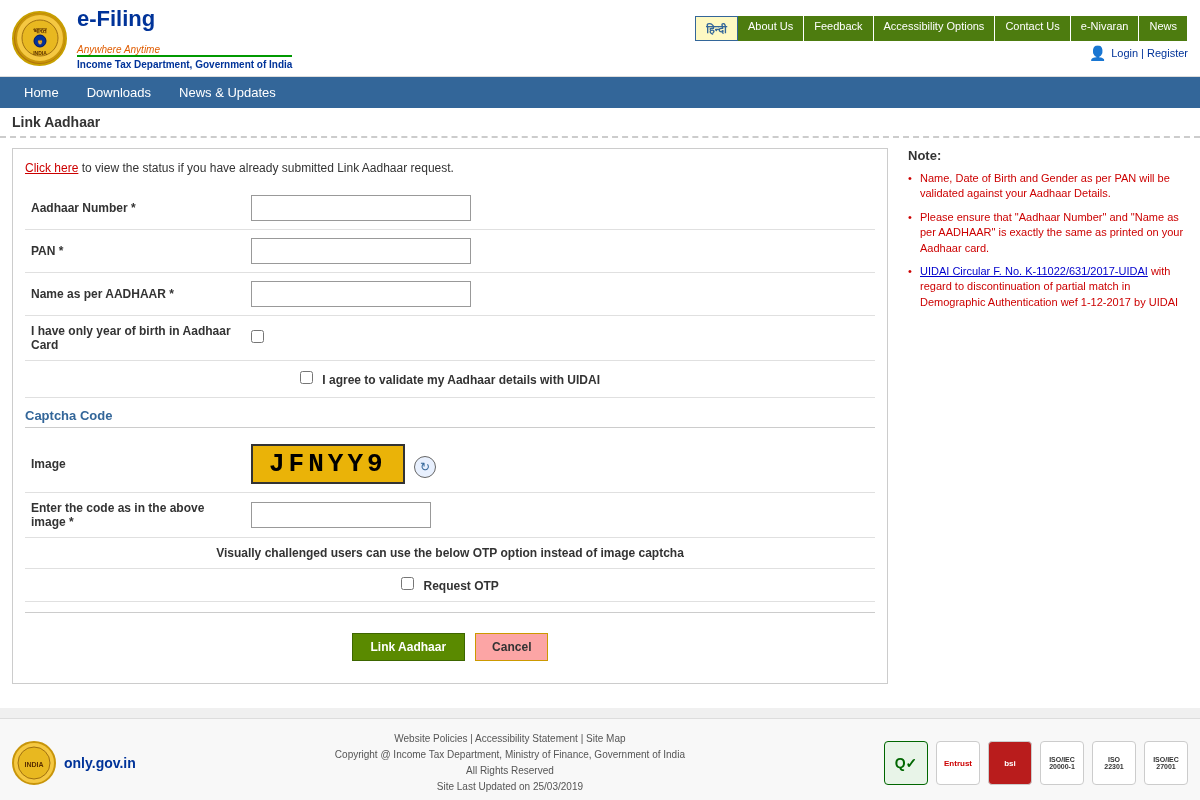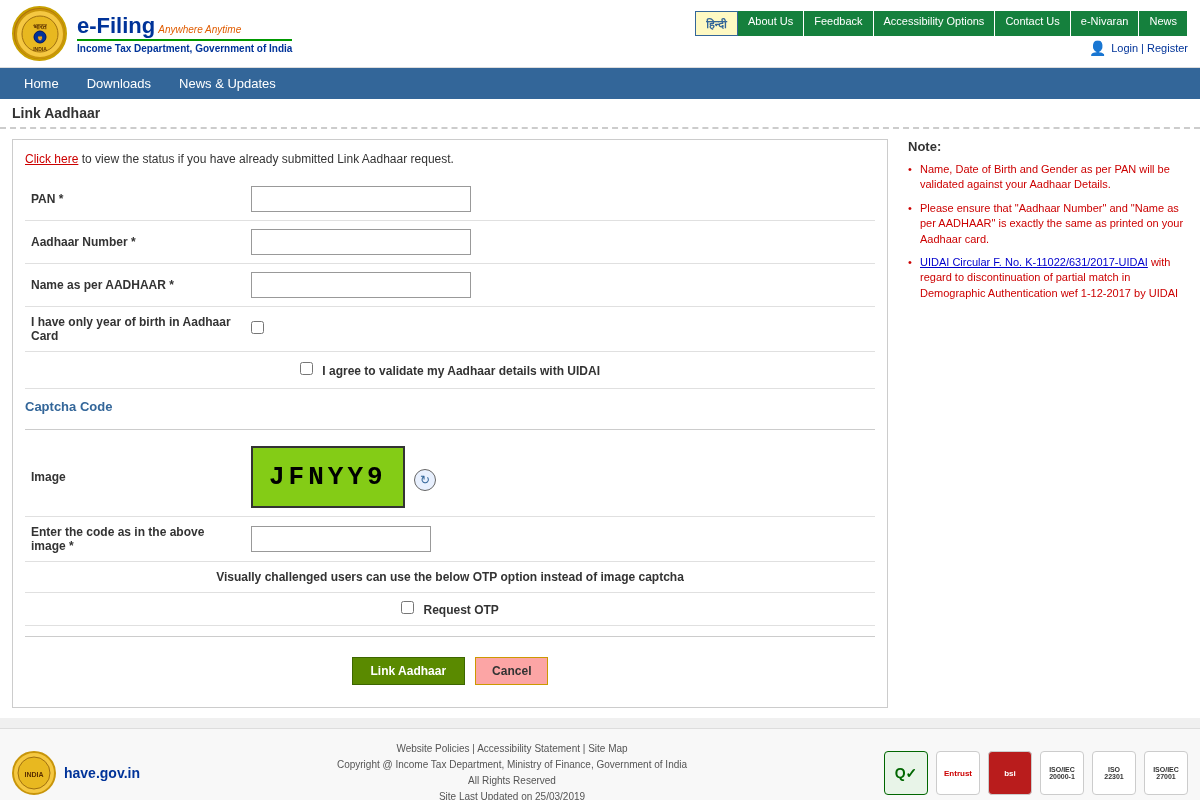--- a/index.html
+++ b/index.html
@@ -23,21 +23,21 @@
       font-size: 8px; color: #fff; text-align: center; font-weight: bold;
       border: 2px solid #c8a000;
     }
     .efiling-brand { display: flex; flex-direction: column; }
     .efiling-title { font-size: 22px; color: #003399; font-weight: bold; }
     .efiling-anywhere { font-size: 10px; color: #e05c00; font-style: italic; }
     .efiling-dept { font-size: 10px; color: #003399; font-weight: bold; border-top: 2px solid #009900; padding-top: 2px; }
     .top-nav-right { display: flex; align-items: center; gap: 0; flex-direction: column; align-items: flex-end; }
     .top-nav-links { display: flex; gap: 0; }
     .top-nav-links a, .top-nav-links span {
-      background: #15803d;
+      background: #4d7c0f;
       color: #fff;
       padding: 4px 10px;
       font-size: 11px;
       cursor: pointer;
       border-right: 1px solid #fff;
       text-decoration: none;
     }
     .top-nav-links .hindi { background: #fef9c3; color: #336699; border: 1px solid #336699; font-weight: bold; }
     .login-register {
       font-size: 11px; color: #003399; margin-top: 4px;
@@ -112,35 +112,35 @@
       height: 26px;
     }
     .form-table input[type="checkbox"] { cursor: pointer; }
 
     
     .captcha-title {
       font-size: 13px;
       color: #336699;
       font-weight: bold;
       border-bottom: 1px solid #ccc;
-      padding-bottom: 15px;
+      padding-bottom: 4px;
       margin: 10px 0 8px 0;
     }
     .captcha-table { width: 100%; border-collapse: collapse; }
     .captcha-table tr { border-bottom: 1px solid #e0e0e0; }
     .captcha-table td { padding: 8px 6px; vertical-align: middle; }
     .captcha-table td:first-child { width: 220px; font-size: 12px; color: #333; font-weight: bold; }
 
     .captcha-image {
       display: inline-flex;
       align-items: center;
       justify-content: center;
       border: 2px solid #333;
-      background: #84cc16;
-      padding: 14px 16px;
+      background: #eab308;
+      padding: 3px 16px;
       font-size: 26px;
       font-weight: 900;
       font-family: 'Courier New', monospace;
       letter-spacing: 4px;
       color: #000;
       min-width: 120px;
     }
     .refresh-icon {
       display: inline-flex;
       align-items: center;
@@ -248,21 +248,21 @@
       <svg width="50" height="50" viewBox="0 0 50 50">
         <circle cx="25" cy="25" r="24" fill="#f5c842" stroke="#c8950a" stroke-width="2"></circle>
         <circle cx="25" cy="25" r="18" fill="#e8b820" stroke="#a07010" stroke-width="1"></circle>
         <text x="25" y="20" text-anchor="middle" font-size="7" fill="#5a3000" font-weight="bold">भारत</text>
         <circle cx="25" cy="28" r="6" fill="#003399" stroke="#001166" stroke-width="1"></circle>
         <text x="25" y="31" text-anchor="middle" font-size="5" fill="#fff" font-weight="bold">🦁</text>
         <text x="25" y="42" text-anchor="middle" font-size="5" fill="#5a3000" font-weight="bold">INDIA</text>
       </svg>
     </div>
     <div class="efiling-brand">
-      <div style="display:flex; align-items:baseline; gap:3px;">
+      <div style="display:flex; align-items:baseline; gap:12px;flex-direction:column;">
         <span class="efiling-title">e-Filing</span>
         <span class="efiling-anywhere">Anywhere Anytime</span>
       </div>
       <div class="efiling-dept">Income Tax Department, Government of India</div>
     </div>
   </div>
   <div class="top-nav-right">
     <div class="top-nav-links">
       <span class="hindi">हिन्दी</span>
       <span>About Us</span>
@@ -291,25 +291,25 @@
   <div class="main-area">
 
     <div class="form-section">
       <div class="status-text">
         <span class="status-link">Click here</span><span> to view the status if you have already submitted Link Aadhaar request.</span>
       </div>
 
       <table class="form-table">
         <tbody>
             <tr>
+          <td>Aadhaar Number *</td>
+          <td><input type="text" style=""></td>
+        </tr>
+        <tr>
           <td>PAN *</td>
-          <td><input type="text" style=""></td>
-        </tr>
-        <tr>
-          <td>Aadhaar Number *</td>
           <td><input type="text" style=""></td>
         </tr>
         <tr>
           <td>Name as per AADHAAR *</td>
           <td><input type="text" style=""></td>
         </tr>
         <tr>
           <td>I have only year of birth in Aadhaar Card</td>
           <td><input type="checkbox" style=""></td>
         </tr>
@@ -371,21 +371,21 @@
   </div>
 </div>
 
 <div class="footer">
   <div style="display:flex;align-items:center;gap:8px;">
     <svg width="44" height="44" viewBox="0 0 44 44">
       <circle cx="22" cy="22" r="21" fill="#f5c842" stroke="#c8950a" stroke-width="2"></circle>
       <circle cx="22" cy="22" r="16" fill="#e8b820" stroke="#a07010" stroke-width="1"></circle>
       <text x="22" y="26" text-anchor="middle" font-size="7" fill="#5a3000" font-weight="bold">INDIA</text>
     </svg>
-    <span class="footer-gov">have.gov.in</span>
+    <span class="footer-gov">only.gov.in</span>
   </div>
   <div class="footer-center">
     <div>Website Policies | Accessibility Statement | Site Map</div>
     <div>Copyright @ Income Tax Department, Ministry of Finance, Government of India</div>
     <div>All Rights Reserved</div>
     <div>Site Last Updated on 25/03/2019</div>
   </div>
   <div class="footer-badges">
     <div class="badge quality">Q✓</div>
     <div class="badge" style="font-size:8px;color:#c00;font-weight:bold;">Entrust</div>

